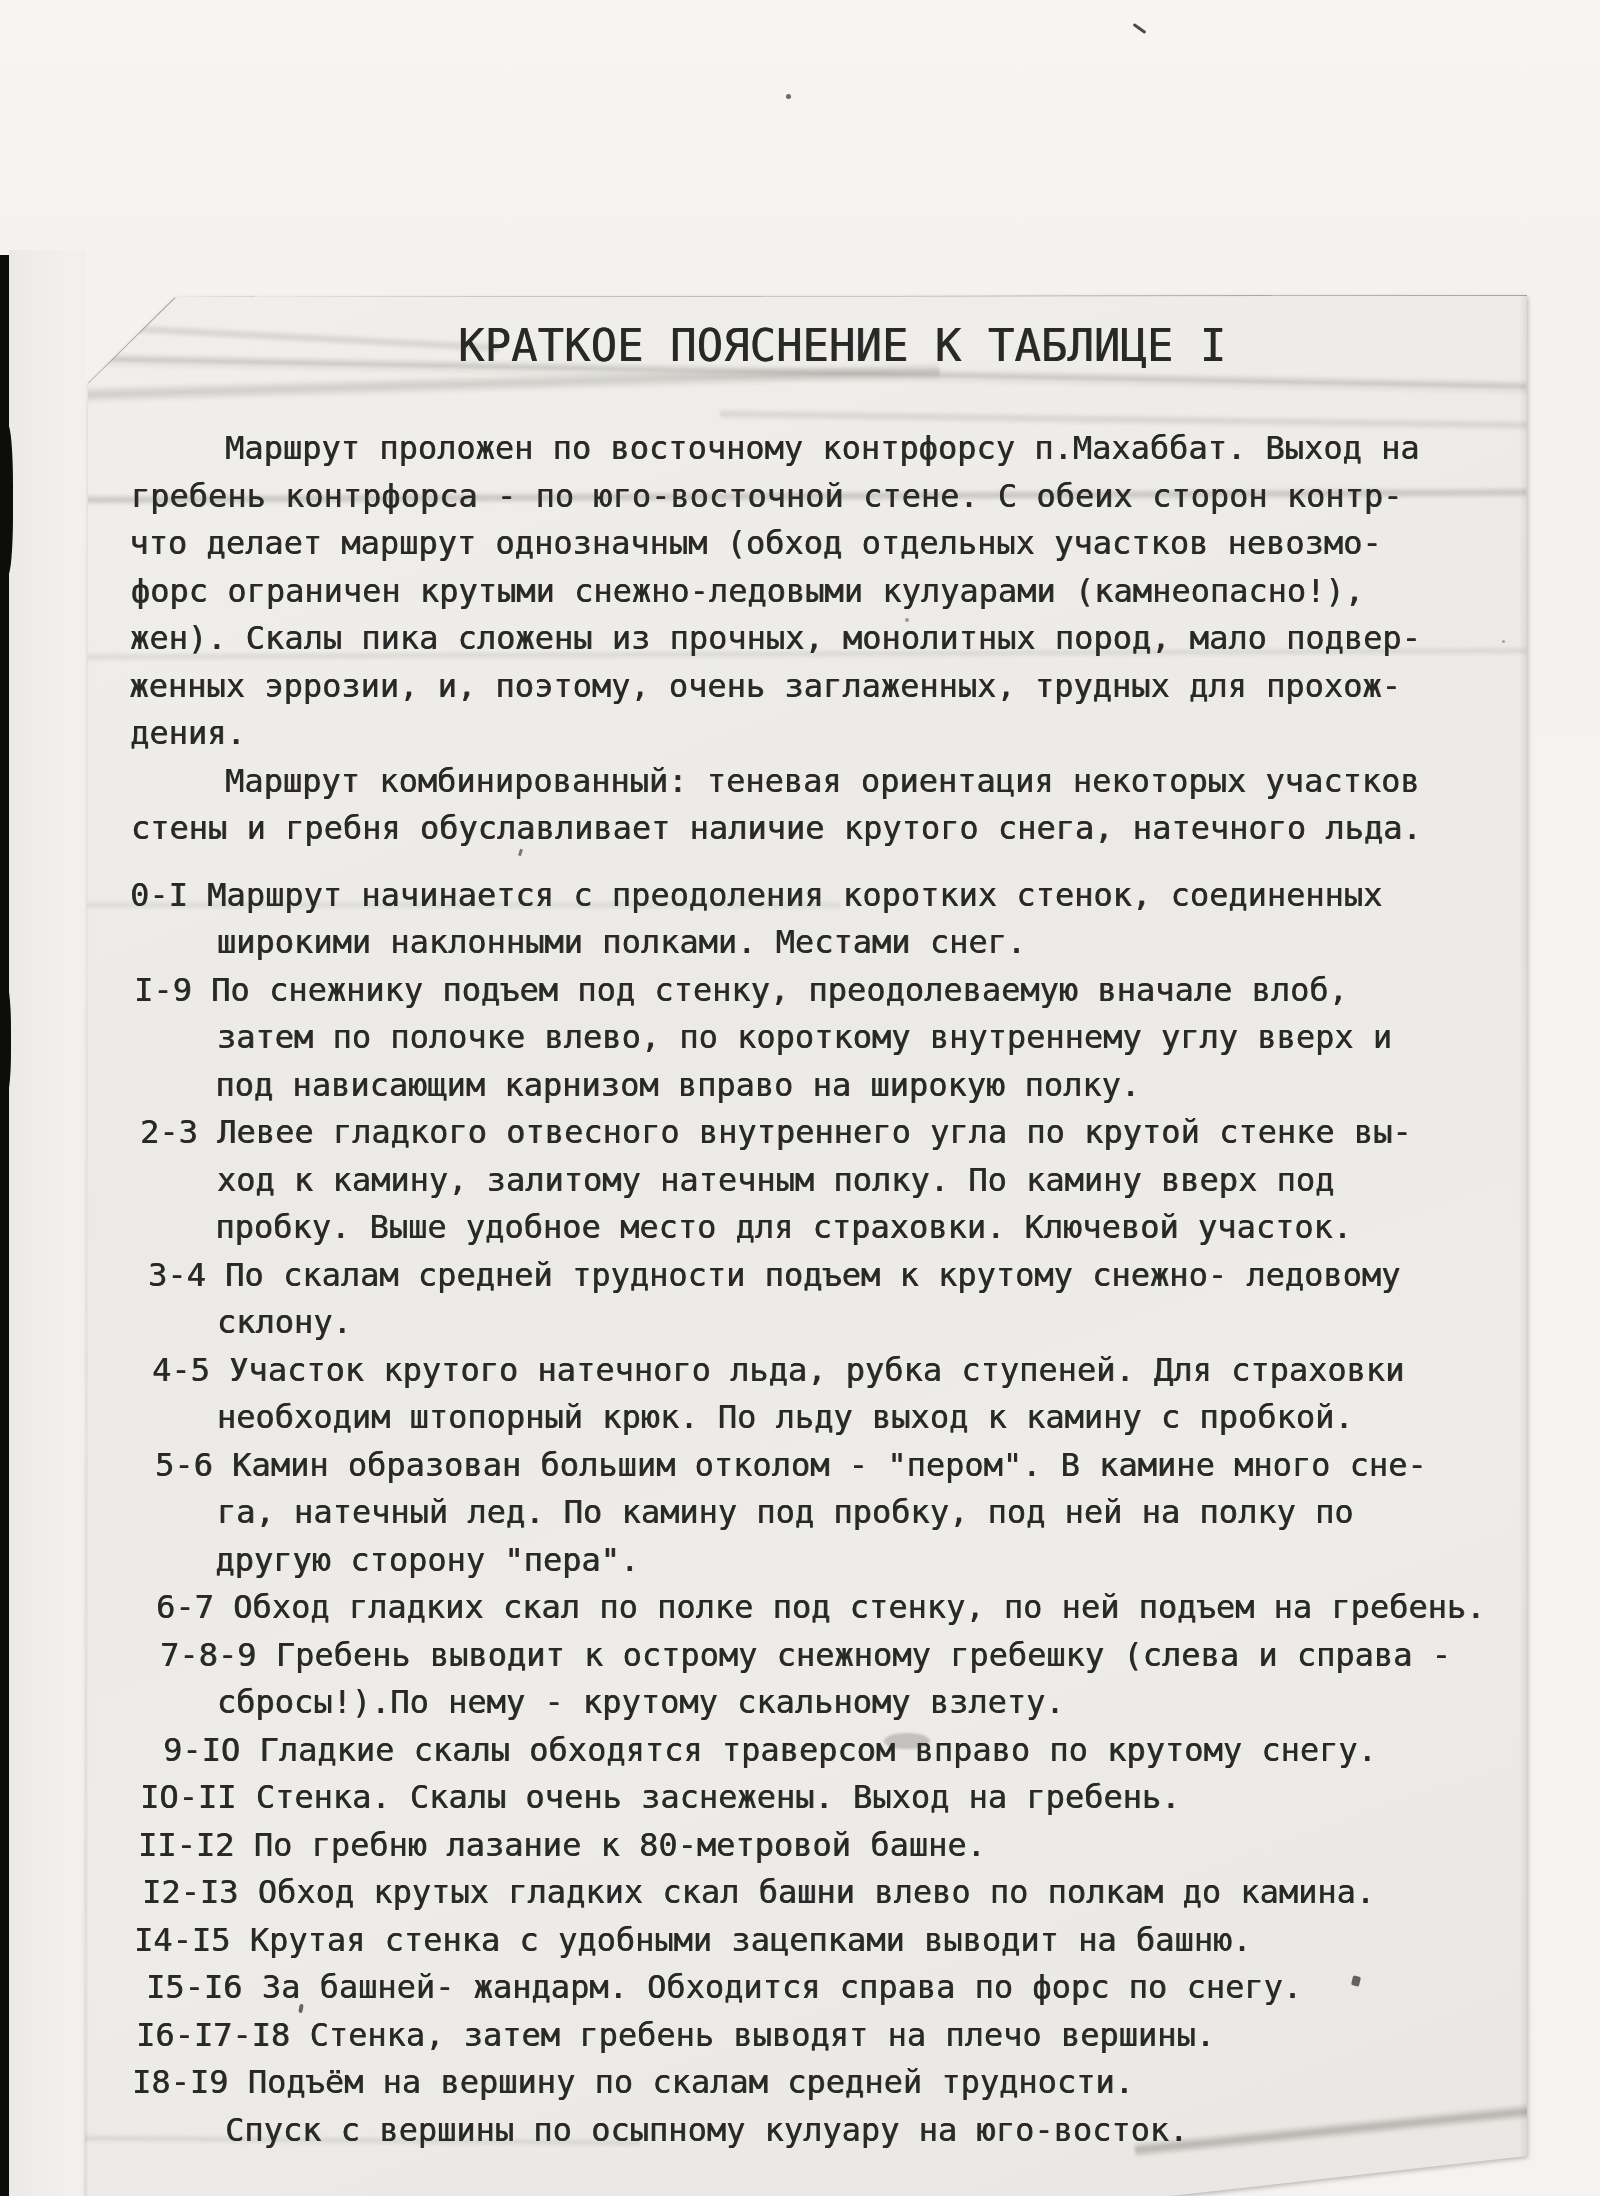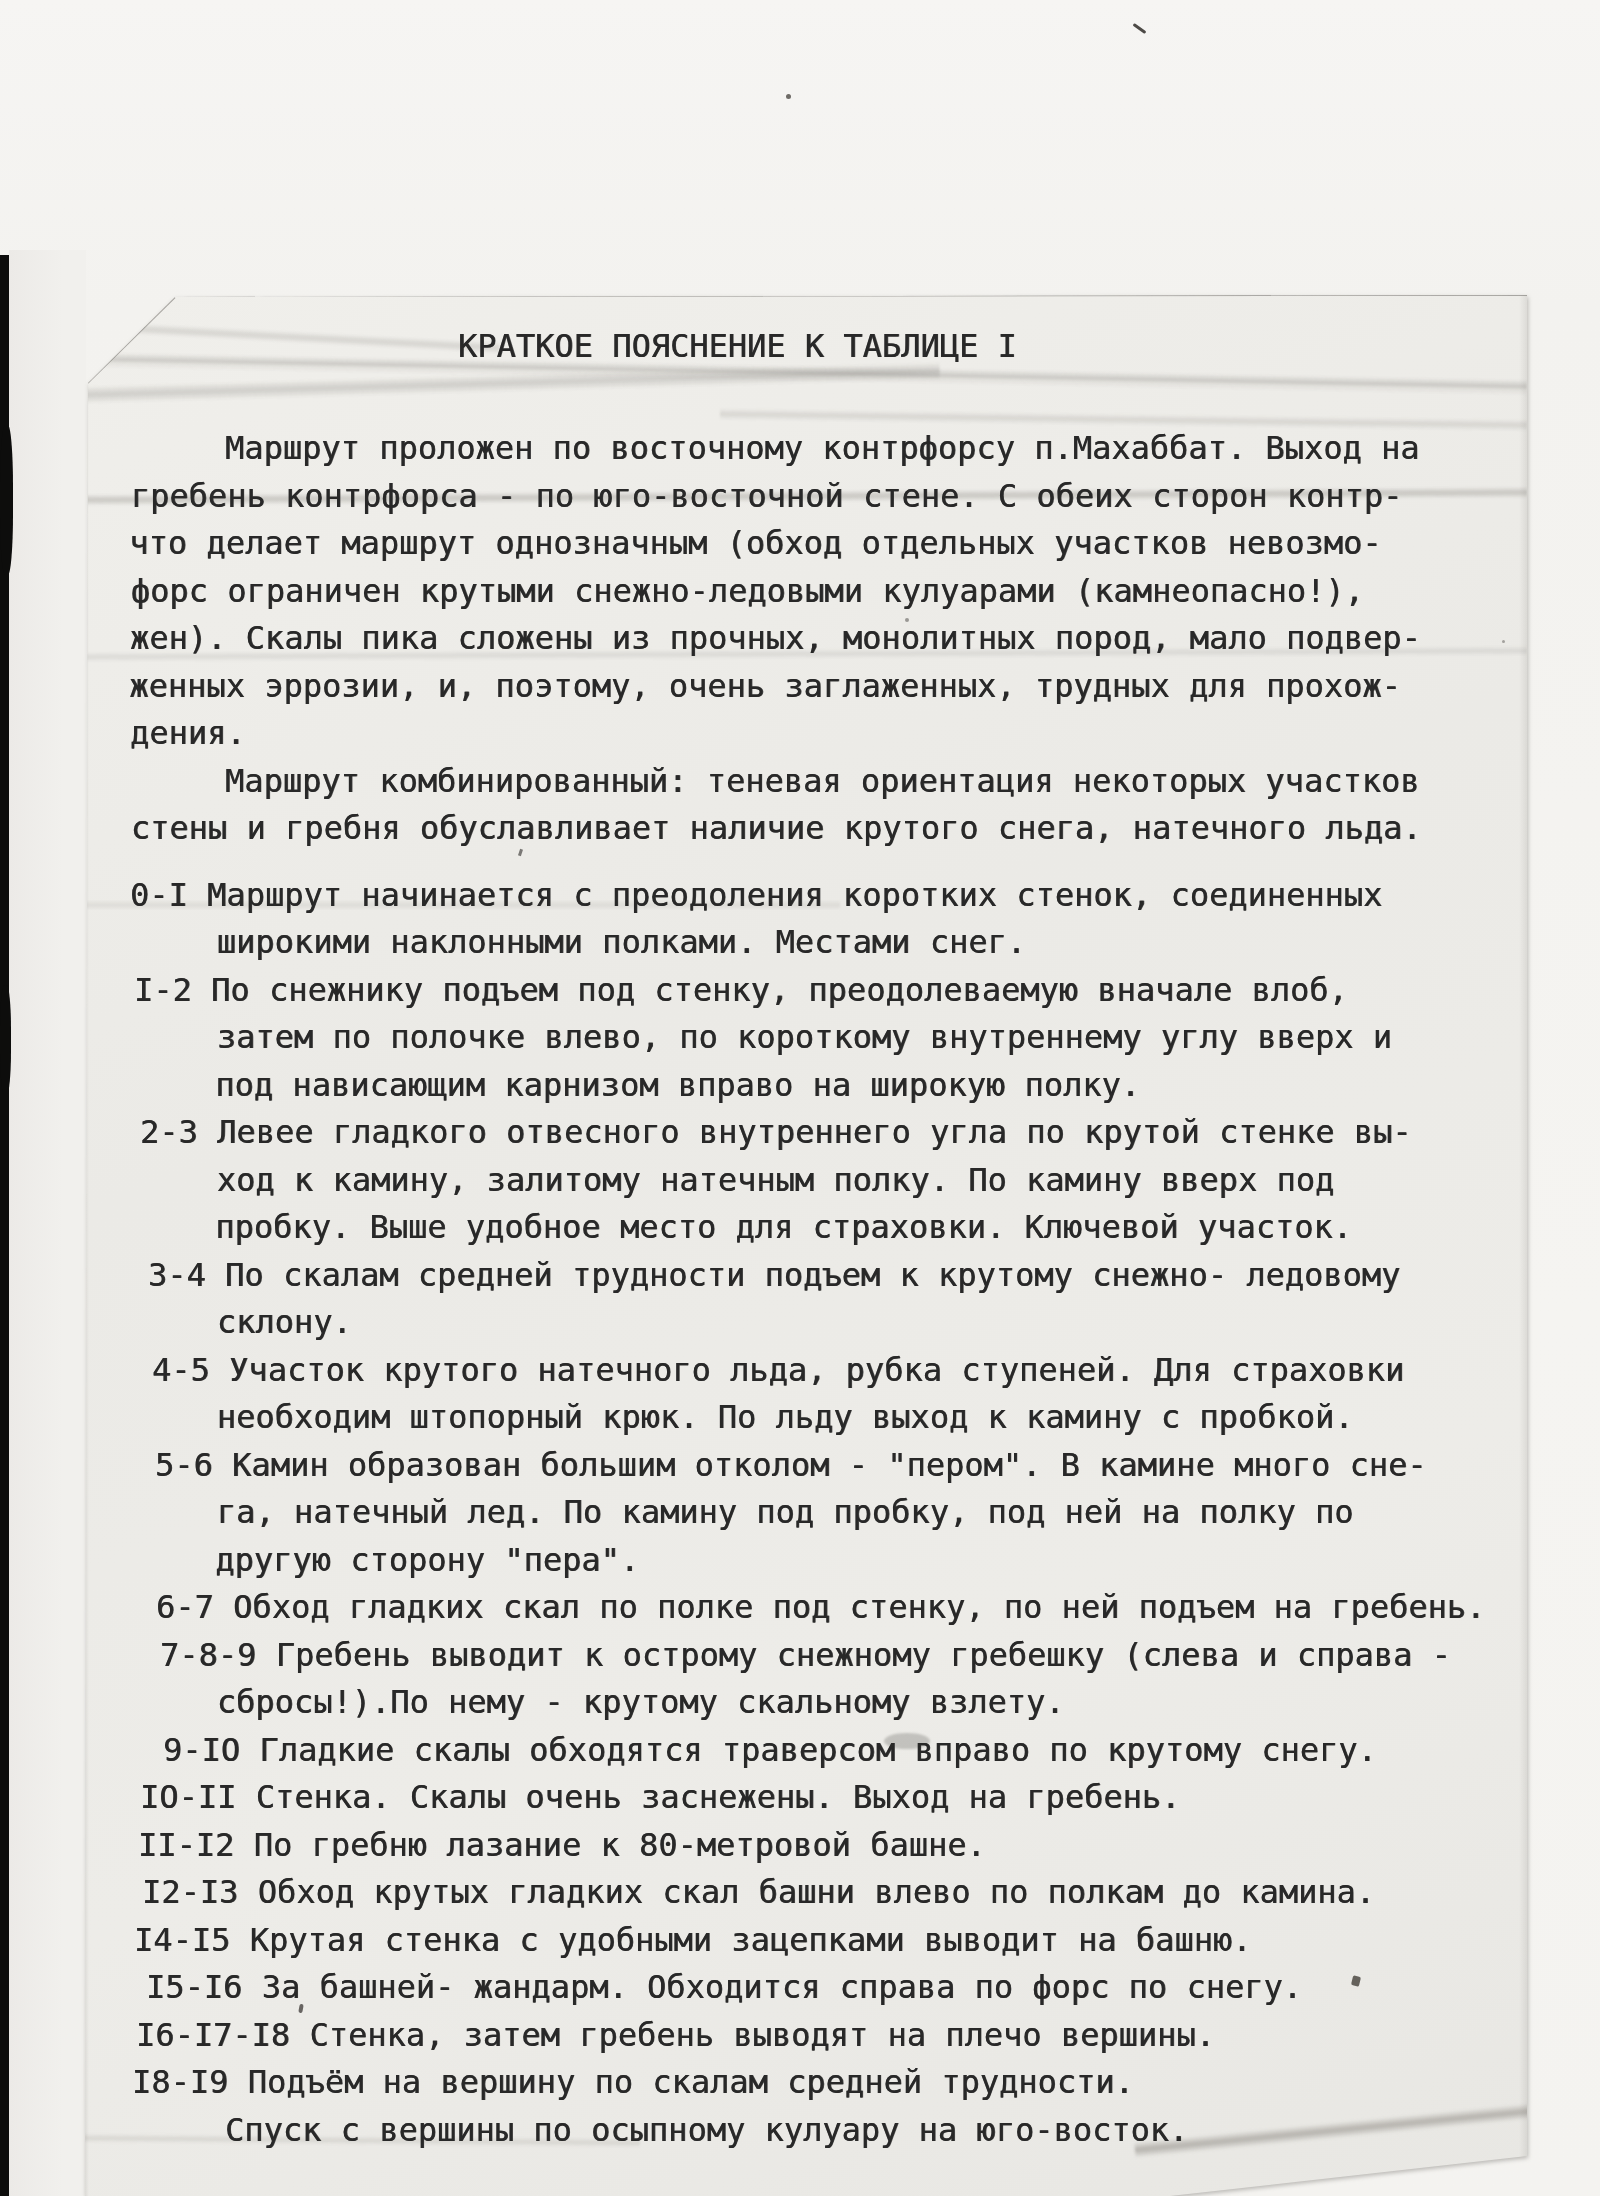--- a/index.html
+++ b/index.html
@@ -33,21 +33,21 @@
   .c2{left:0;top:204px;width:1447px;height:12px;background:linear-gradient(180deg,transparent,rgba(115,111,105,.30),transparent);transform:rotate(-0.3deg);filter:blur(.8px);}
   .c3{left:0;top:362px;width:1447px;height:10px;background:linear-gradient(180deg,transparent,rgba(115,111,105,.15),transparent);transform:rotate(-0.25deg);filter:blur(1px);}
   .c4{left:0;top:610px;width:760px;height:10px;background:linear-gradient(180deg,transparent,rgba(115,111,105,.12),transparent);filter:blur(1.2px);}
   .c5{left:640px;top:118px;width:807px;height:12px;background:linear-gradient(180deg,transparent,rgba(115,111,105,.18),transparent);transform:rotate(.8deg);filter:blur(1px);}
   .c6{left:0;top:1843px;width:560px;height:10px;background:linear-gradient(180deg,transparent,rgba(115,111,105,.16),transparent);transform:rotate(.5deg);filter:blur(1px);}
   .fold{left:1055px;top:1852px;width:500px;height:16px;background:linear-gradient(180deg,transparent,rgba(105,100,94,.42),transparent);transform:rotate(-5.6deg);filter:blur(1.5px);}
 
   .content{position:absolute;left:50px;top:10px;width:1400px;
            color:var(--ink,#282828);font-size:32px;
            text-shadow:0.6px 0 0 rgba(35,35,35,.75),0 0.4px 0 rgba(35,35,35,.40);}
-  .title{margin:22px 0 0 328px;line-height:48px;font-size:32px;font-weight:normal;white-space:pre;}
+  .title{margin:22px 0 0 328px;line-height:48px;font-size:44px;font-weight:normal;white-space:pre;}
   .paragraphs{margin-top:55px;}
   .line{line-height:47.5px;white-space:pre;}
   .line.first-p{padding-left:95px;}
   .line:nth-child(2n){transform:translateX(0.8px);}
   .line:nth-child(3n){transform:translateX(-0.7px);}
   .route-list{margin-top:19px;}
   .item-line.cont{padding-left:86px;}
   .marker{margin-right:19.3px;}
   .closing{line-height:47.5px;white-space:pre;padding-left:95px;}
 
@@ -100,21 +100,21 @@
               <div class="line first-p">Маршрут комбинированный: теневая ориентация некоторых участков</div>
               <div class="line">стены и гребня обуславливает наличие крутого снега, натечного льда.</div>
             </div>
           </div>
         <div class="route-list" id="route-list">
             <div>
               <div class="line item-line" style="margin-left: 0px;"><span class="marker">0-I</span><span>Маршрут начинается с преодоления коротких стенок, соединенных</span></div>
               <div class="line item-line cont">широкими наклонными полками. Местами снег.</div>
             </div>
             <div>
-              <div class="line item-line" style="margin-left: 4px;"><span class="marker">I-2</span><span>По снежнику подъем под стенку, преодолеваемую вначале влоб,</span></div>
+              <div class="line item-line" style="margin-left: 4px;"><span class="marker">I-9</span><span>По снежнику подъем под стенку, преодолеваемую вначале влоб,</span></div>
               <div class="line item-line cont">затем по полочке влево, по короткому внутреннему углу вверх и</div>
               <div class="line item-line cont">под нависающим карнизом вправо на широкую полку.</div>
             </div>
             <div>
               <div class="line item-line" style="margin-left: 10px;"><span class="marker">2-3</span><span>Левее гладкого отвесного внутреннего угла по крутой стенке вы-</span></div>
               <div class="line item-line cont">ход к камину, залитому натечным полку. По камину вверх под</div>
               <div class="line item-line cont">пробку. Выше удобное место для страховки. Ключевой участок.</div>
             </div>
             <div>
               <div class="line item-line" style="margin-left: 18px;"><span class="marker">3-4</span><span>По скалам средней трудности подъем к крутому снежно- ледовому</span></div>

